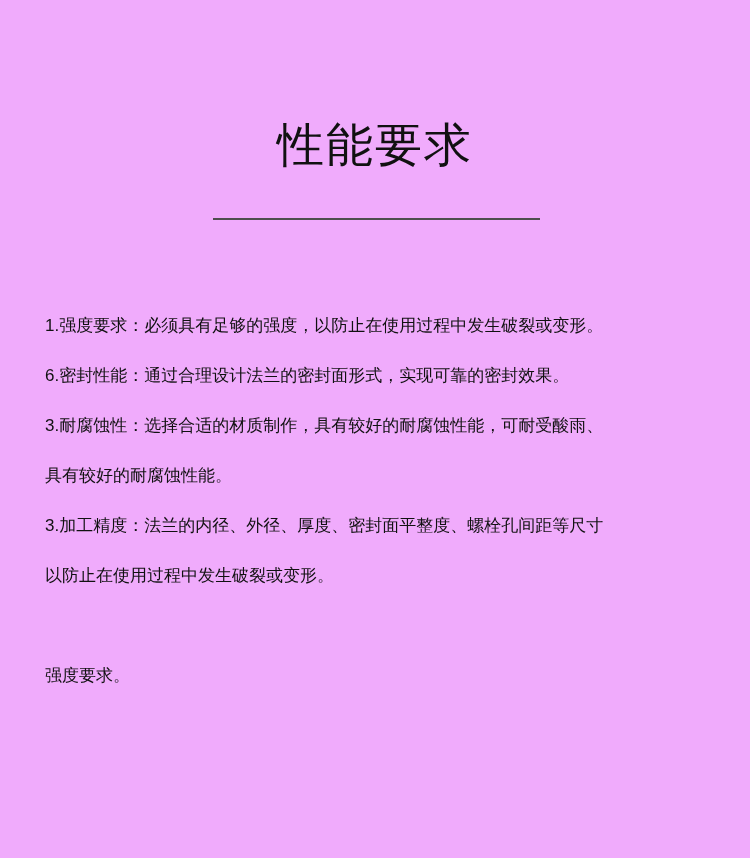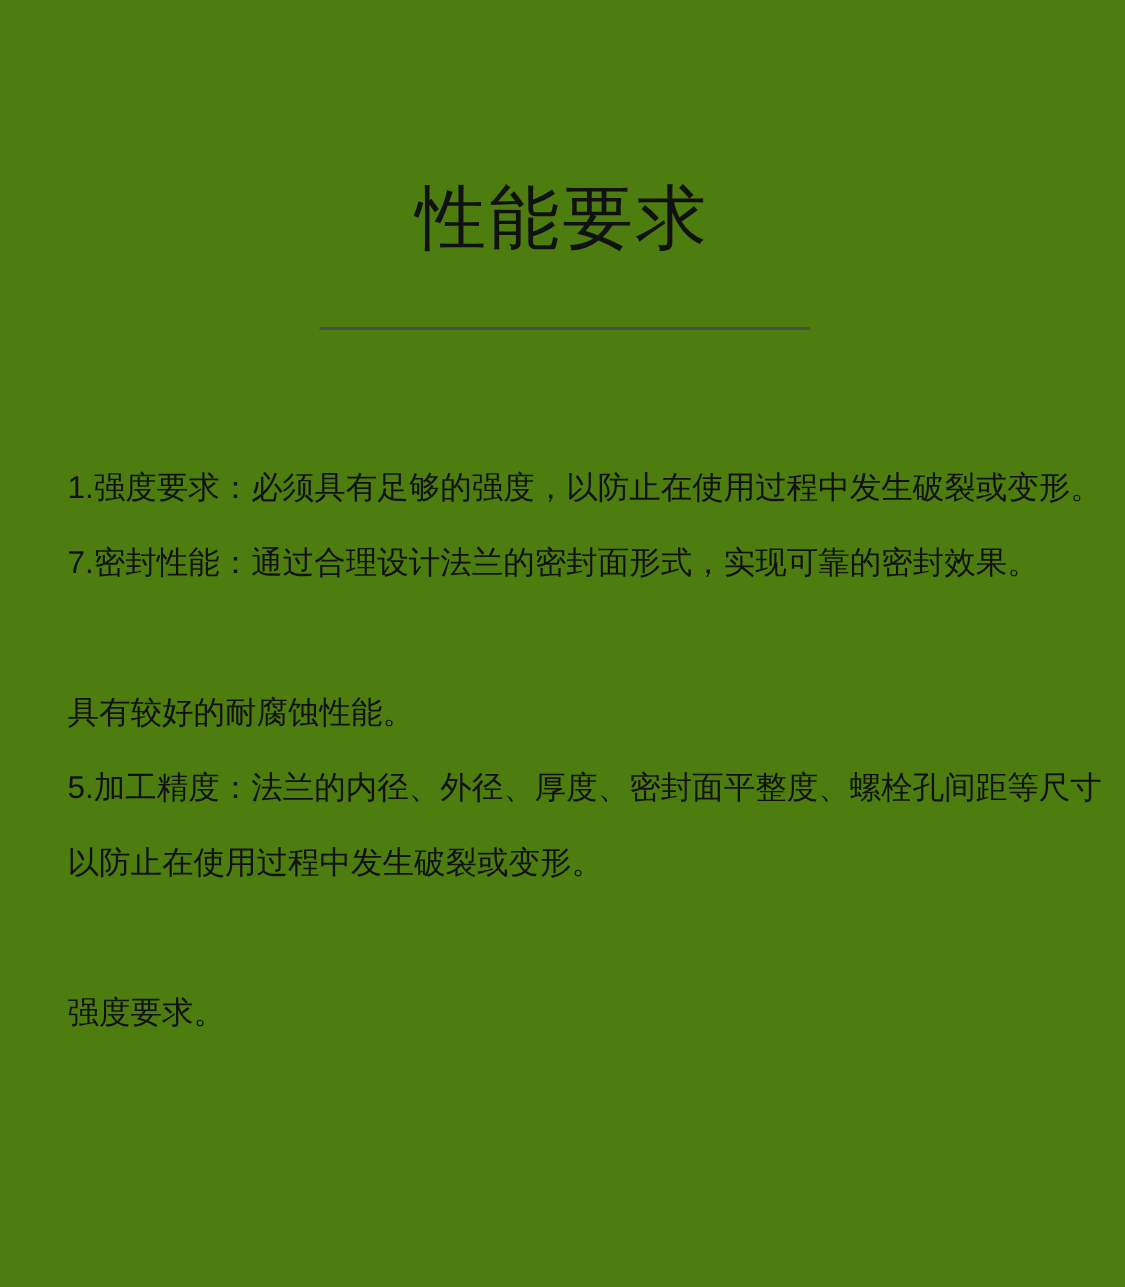--- a/index.html
+++ b/index.html
@@ -11,21 +11,21 @@
     height: 858px;
     background: #ffffff;
     overflow: hidden;
     position: relative;
     font-family: "Liberation Sans", sans-serif;
     color: #111111;
   }
   .page {
     position: absolute;
     inset: 0;
-    background: #4d7c0f;
+    background: #f0abfc;
   }
   .title {
     position: absolute;
     top: 121px;
     left: 0;
     width: 100%;
     margin: 0;
     text-align: center;
     font-size: 47px;
     line-height: 1;
@@ -39,21 +39,21 @@
     left: 213px;
     width: 327px;
     height: 2px;
     background: #4d4d4d;
   }
   .body-text {
     position: absolute;
     top: 301px;
     left: 45px;
     width: 678px;
-    font-size: 21px;
+    font-size: 17px;
     line-height: 50px;
     font-weight: 400;
     color: #111111;
   }
   .list-item {
     margin: 0;
   }
   .line {
     white-space: nowrap;
   }
@@ -67,30 +67,30 @@
 
   <div class="divider"></div>
 
   <div class="body-text">
 
     <p class="list-item">
       <span class="line">1.强度要求：必须具有足够的强度，以防止在使用过程中发生破裂或变形。</span>
     </p>
 
     <p class="list-item">
-      <span class="line">7.密封性能：通过合理设计法兰的密封面形式，实现可靠的密封效果。</span>
+      <span class="line">6.密封性能：通过合理设计法兰的密封面形式，实现可靠的密封效果。</span>
     </p>
 
     <p class="list-item">
-      <br>
+      <span class="line">3.耐腐蚀性：选择合适的材质制作，具有较好的耐腐蚀性能，可耐受酸雨、</span><br>
       <span class="line">具有较好的耐腐蚀性能。</span>
     </p>
 
     <p class="list-item">
-      <span class="line">5.加工精度：法兰的内径、外径、厚度、密封面平整度、螺栓孔间距等尺寸</span><br>
+      <span class="line">3.加工精度：法兰的内径、外径、厚度、密封面平整度、螺栓孔间距等尺寸</span><br>
       <span class="line">以防止在使用过程中发生破裂或变形。</span>
     </p>
 
     <p class="list-item">
       <br>
       <span class="line">强度要求。</span>
     </p>
 
   </div>
 </div>

